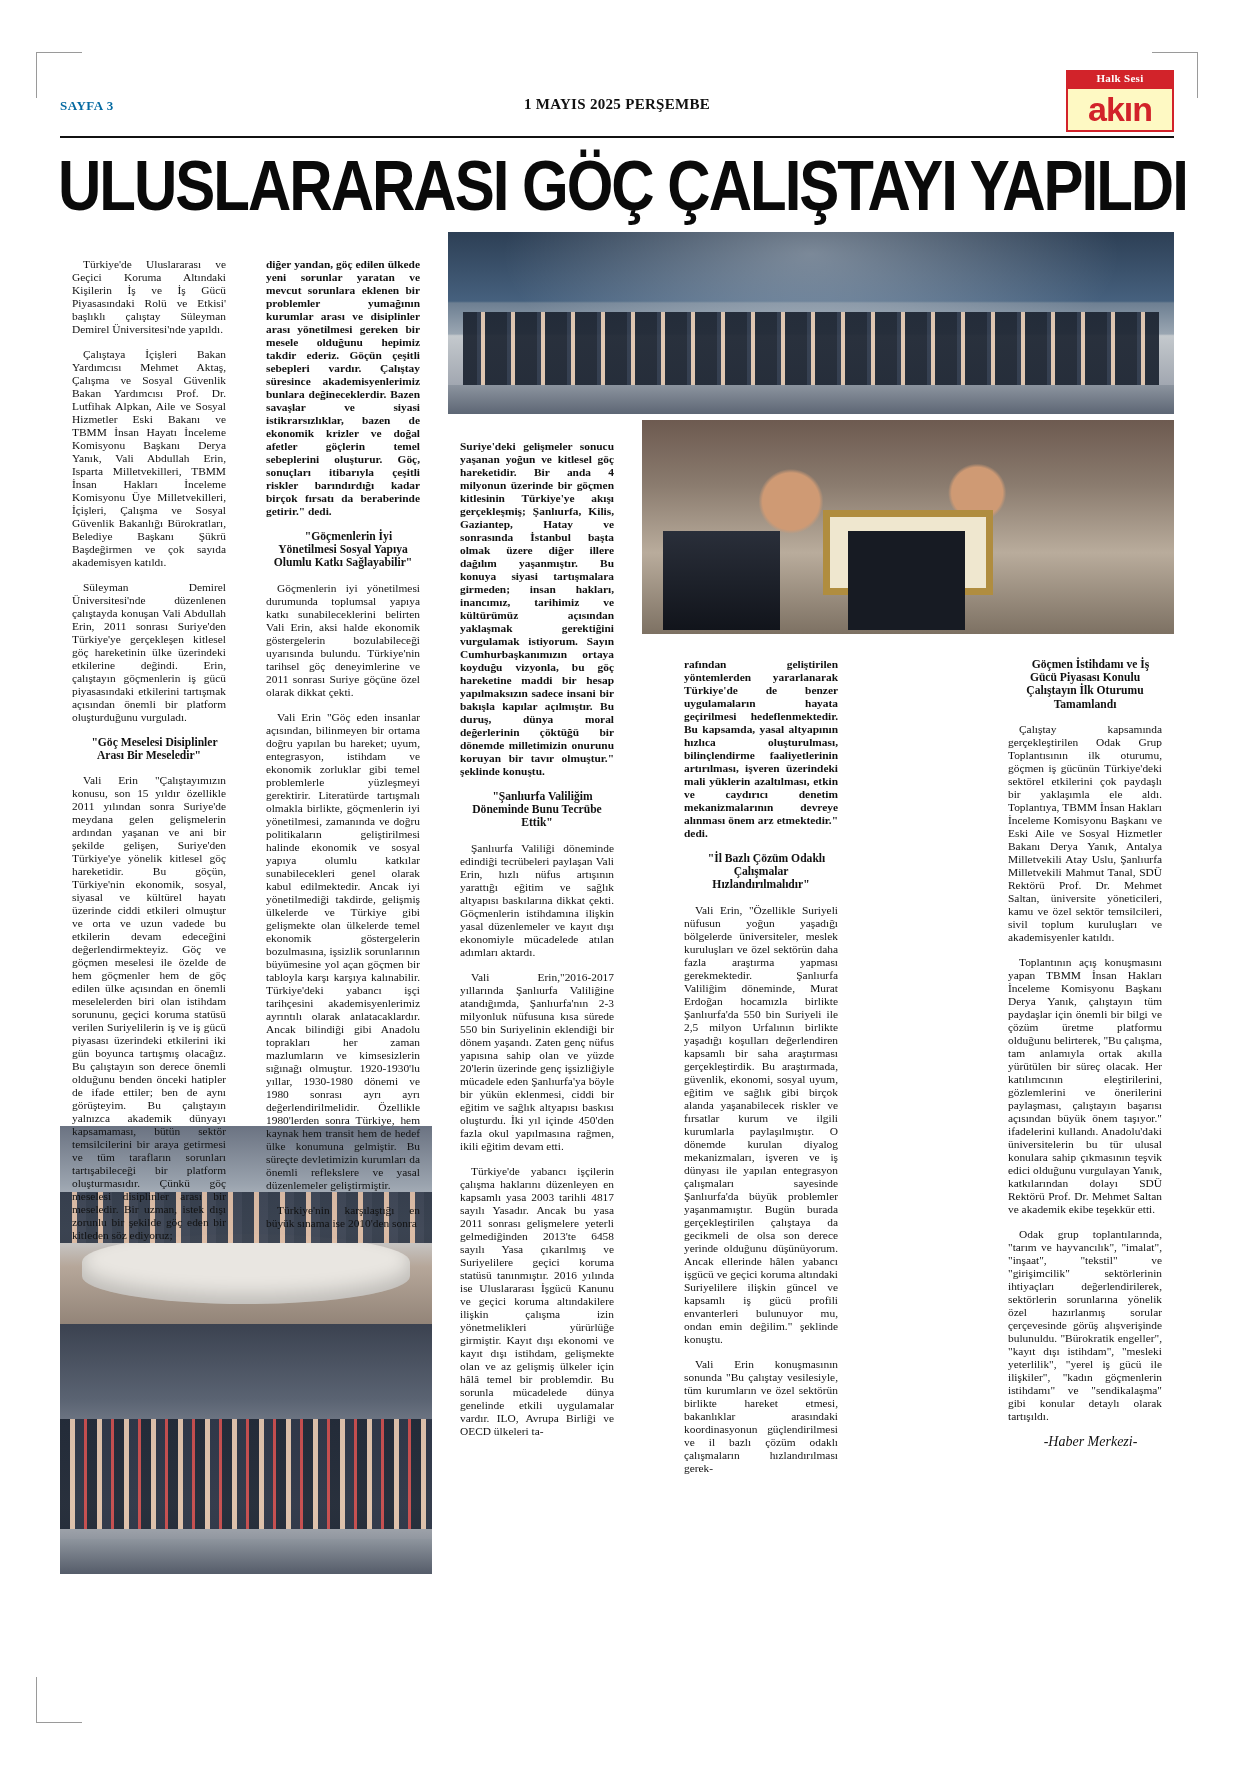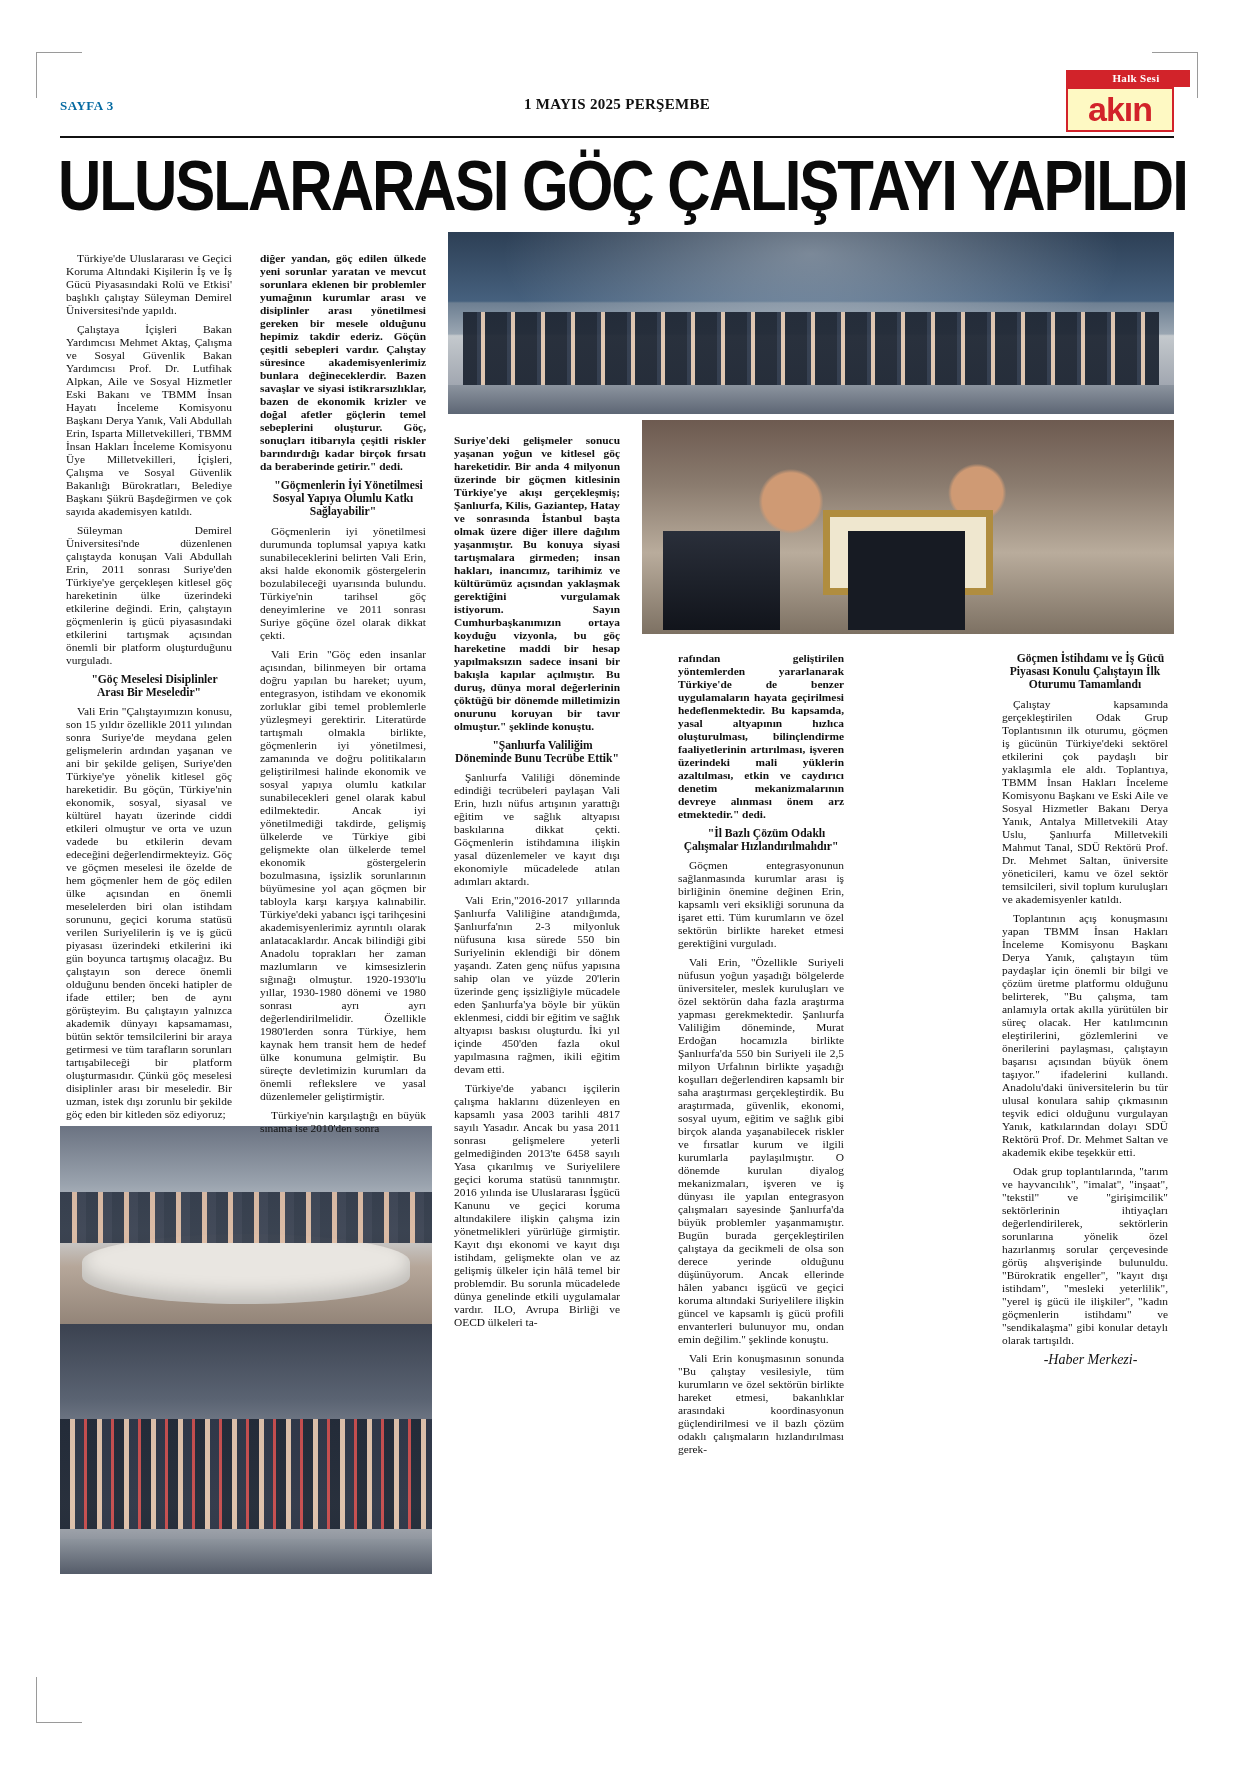--- a/index.html
+++ b/index.html
@@ -30,21 +30,21 @@
     font-family:Liberation Serif, serif; font-weight:bold; font-size:15px;
     letter-spacing:0.3px; color:#111;
   }
   .logo-box {
     position:absolute; right:0; top:-18px; width:108px; height:62px;
   }
   .logo-top {
     position:absolute; left:0; top:0; width:108px; height:17px;
     background:#d2232a; color:#fff; text-align:center;
     font-family:"Liberation Serif", serif; font-weight:bold; font-size:11px;
-    line-height:17px; letter-spacing:0.3px;padding-left:16px;
+    line-height:17px; letter-spacing:0.3px;
   }
   .logo-bottom {
     position:absolute; left:0; top:17px; width:108px; height:45px;
     border:2px solid #d2232a; box-sizing:border-box; background:#fef9c3;
     text-align:center; color:#d2232a;
     font-family:"Liberation Sans", sans-serif; font-weight:bold;
     font-size:34px; line-height:41px; letter-spacing:-1px;
   }
   .rule-top {
     position:absolute; left:60px; top:136px; width:1114px; height:2px; background:#111;
@@ -68,21 +68,21 @@
     position:absolute; top:0; width:178px;
     font-size:11.4px; line-height:13.0px; text-align:justify;
     color:#111;
     font-family:"Liberation Serif", serif;
   }
   .c1 { left:0; }
   .c2 { left:194px; }
   .c3 { left:388px; }
   .c4 { left:612px; }
   .c6 { left:936px; width:178px; }
-  .col p { margin:6px; text-indent:11px; }
+  .col p { margin:12px; text-indent:11px; }
   .col p.noind { text-indent:0;font-weight:bold; }
   .sub {
     margin:5px 0 4px 0; text-align:center; font-weight:bold;
     font-size:11.6px; line-height:13.2px; text-indent:0;
   }
   .byline { text-align:center; font-style:italic; font-size:14px; margin-top:4px; }
 
   
   .photo { position:absolute; background:#c9ccd1; overflow:hidden; }
   .ph1 { left:388px; top:-14px; width:726px; height:182px; }
@@ -222,21 +222,20 @@
       <p class="noind">Suriye'deki gelişmeler sonucu yaşanan yoğun ve kitlesel göç hareketidir. Bir anda 4 milyonun üzerinde bir göçmen kitlesinin Türkiye'ye akışı gerçekleşmiş; Şanlıurfa, Kilis, Gaziantep, Hatay ve sonrasında İstanbul başta olmak üzere diğer illere dağılım yaşanmıştır. Bu konuya siyasi tartışmalara girmeden; insan hakları, inancımız, tarihimiz ve kültürümüz açısından yaklaşmak gerektiğini vurgulamak istiyorum. Sayın Cumhurbaşkanımızın ortaya koyduğu vizyonla, bu göç hareketine maddi bir hesap yapılmaksızın sadece insani bir bakışla kapılar açılmıştır. Bu duruş, dünya moral değerlerinin çöktüğü bir dönemde milletimizin onurunu koruyan bir tavır olmuştur." şeklinde konuştu.</p>
       <p class="sub">"Şanlıurfa Valiliğim Döneminde Bunu Tecrübe Ettik"</p>
       <p>Şanlıurfa Valiliği döneminde edindiği tecrübeleri paylaşan Vali Erin, hızlı nüfus artışının yarattığı eğitim ve sağlık altyapısı baskılarına dikkat çekti. Göçmenlerin istihdamına ilişkin yasal düzenlemeler ve kayıt dışı ekonomiyle mücadelede atılan adımları aktardı.</p>
       <p>Vali Erin,"2016-2017 yıllarında Şanlıurfa Valiliğine atandığımda, Şanlıurfa'nın 2-3 milyonluk nüfusuna kısa sürede 550 bin Suriyelinin eklendiği bir dönem yaşandı. Zaten genç nüfus yapısına sahip olan ve yüzde 20'lerin üzerinde genç işsizliğiyle mücadele eden Şanlıurfa'ya böyle bir yükün eklenmesi, ciddi bir eğitim ve sağlık altyapısı baskısı oluşturdu. İki yıl içinde 450'den fazla okul yapılmasına rağmen, ikili eğitim devam etti.</p>
       <p>Türkiye'de yabancı işçilerin çalışma haklarını düzenleyen en kapsamlı yasa 2003 tarihli 4817 sayılı Yasadır. Ancak bu yasa 2011 sonrası gelişmelere yeterli gelmediğinden 2013'te 6458 sayılı Yasa çıkarılmış ve Suriyelilere geçici koruma statüsü tanınmıştır. 2016 yılında ise Uluslararası İşgücü Kanunu ve geçici koruma altındakilere ilişkin çalışma izin yönetmelikleri yürürlüğe girmiştir. Kayıt dışı ekonomi ve kayıt dışı istihdam, gelişmekte olan ve az gelişmiş ülkeler için hâlâ temel bir problemdir. Bu sorunla mücadelede dünya genelinde etkili uygulamalar vardır. ILO, Avrupa Birliği ve OECD ülkeleri ta-</p>
     </div>
 
     <div class="col c4" style="top:400px;">
       <p class="noind">rafından geliştirilen yöntemlerden yararlanarak Türkiye'de de benzer uygulamaların hayata geçirilmesi hedeflenmektedir. Bu kapsamda, yasal altyapının hızlıca oluşturulması, bilinçlendirme faaliyetlerinin artırılması, işveren üzerindeki mali yüklerin azaltılması, etkin ve caydırıcı denetim mekanizmalarının devreye alınması önem arz etmektedir." dedi.</p>
       <p class="sub">"İl Bazlı Çözüm Odaklı Çalışmalar Hızlandırılmalıdır"</p>
-      <p>Göçmen entegrasyonunun sağlanmasında kurumlar arası iş birliğinin önemine değinen Erin, kapsamlı veri eksikliği sorununa da işaret etti. Tüm kurumların ve özel sektörün birlikte hareket etmesi gerektiğini vurguladı.</p>
       <p>Vali Erin, "Özellikle Suriyeli nüfusun yoğun yaşadığı bölgelerde üniversiteler, meslek kuruluşları ve özel sektörün daha fazla araştırma yapması gerekmektedir. Şanlıurfa Valiliğim döneminde, Murat Erdoğan hocamızla birlikte Şanlıurfa'da 550 bin Suriyeli ile 2,5 milyon Urfalının birlikte yaşadığı koşulları değerlendiren kapsamlı bir saha araştırması gerçekleştirdik. Bu araştırmada, güvenlik, ekonomi, sosyal uyum, eğitim ve sağlık gibi birçok alanda yaşanabilecek riskler ve fırsatlar kurum ve ilgili kurumlarla paylaşılmıştır. O dönemde kurulan diyalog mekanizmaları, işveren ve iş dünyası ile yapılan entegrasyon çalışmaları sayesinde Şanlıurfa'da büyük problemler yaşanmamıştır. Bugün burada gerçekleştirilen çalıştaya da gecikmeli de olsa son derece yerinde olduğunu düşünüyorum. Ancak ellerinde hâlen yabancı işgücü ve geçici koruma altındaki Suriyelilere ilişkin güncel ve kapsamlı iş gücü profili envanterleri bulunuyor mu, ondan emin değilim." şeklinde konuştu.</p>
       <p>Vali Erin konuşmasının sonunda "Bu çalıştay vesilesiyle, tüm kurumların ve özel sektörün birlikte hareket etmesi, bakanlıklar arasındaki koordinasyonun güçlendirilmesi ve il bazlı çözüm odaklı çalışmaların hızlandırılması gerek-</p>
     </div>
 
     <div class="col c6" style="top:400px;">
       <p class="sub">Göçmen İstihdamı ve İş Gücü Piyasası Konulu Çalıştayın İlk Oturumu Tamamlandı</p>
       <p>Çalıştay kapsamında gerçekleştirilen Odak Grup Toplantısının ilk oturumu, göçmen iş gücünün Türkiye'deki sektörel etkilerini çok paydaşlı bir yaklaşımla ele aldı. Toplantıya, TBMM İnsan Hakları İnceleme Komisyonu Başkanı ve Eski Aile ve Sosyal Hizmetler Bakanı Derya Yanık, Antalya Milletvekili Atay Uslu, Şanlıurfa Milletvekili Mahmut Tanal, SDÜ Rektörü Prof. Dr. Mehmet Saltan, üniversite yöneticileri, kamu ve özel sektör temsilcileri, sivil toplum kuruluşları ve akademisyenler katıldı.</p>
       <p>Toplantının açış konuşmasını yapan TBMM İnsan Hakları İnceleme Komisyonu Başkanı Derya Yanık, çalıştayın tüm paydaşlar için önemli bir bilgi ve çözüm üretme platformu olduğunu belirterek, "Bu çalışma, tam anlamıyla ortak akılla yürütülen bir süreç olacak. Her katılımcının eleştirilerini, gözlemlerini ve önerilerini paylaşması, çalıştayın başarısı açısından büyük önem taşıyor." ifadelerini kullandı. Anadolu'daki üniversitelerin bu tür ulusal konulara sahip çıkmasının teşvik edici olduğunu vurgulayan Yanık, katkılarından dolayı SDÜ Rektörü Prof. Dr. Mehmet Saltan ve akademik ekibe teşekkür etti.</p>
       <p>Odak grup toplantılarında, "tarım ve hayvancılık", "imalat", "inşaat", "tekstil" ve "girişimcilik" sektörlerinin ihtiyaçları değerlendirilerek, sektörlerin sorunlarına yönelik özel hazırlanmış sorular çerçevesinde görüş alışverişinde bulunuldu. "Bürokratik engeller", "kayıt dışı istihdam", "mesleki yeterlilik", "yerel iş gücü ile ilişkiler", "kadın göçmenlerin istihdamı" ve "sendikalaşma" gibi konular detaylı olarak tartışıldı.</p>
       <p class="byline">-Haber Merkezi-</p>

